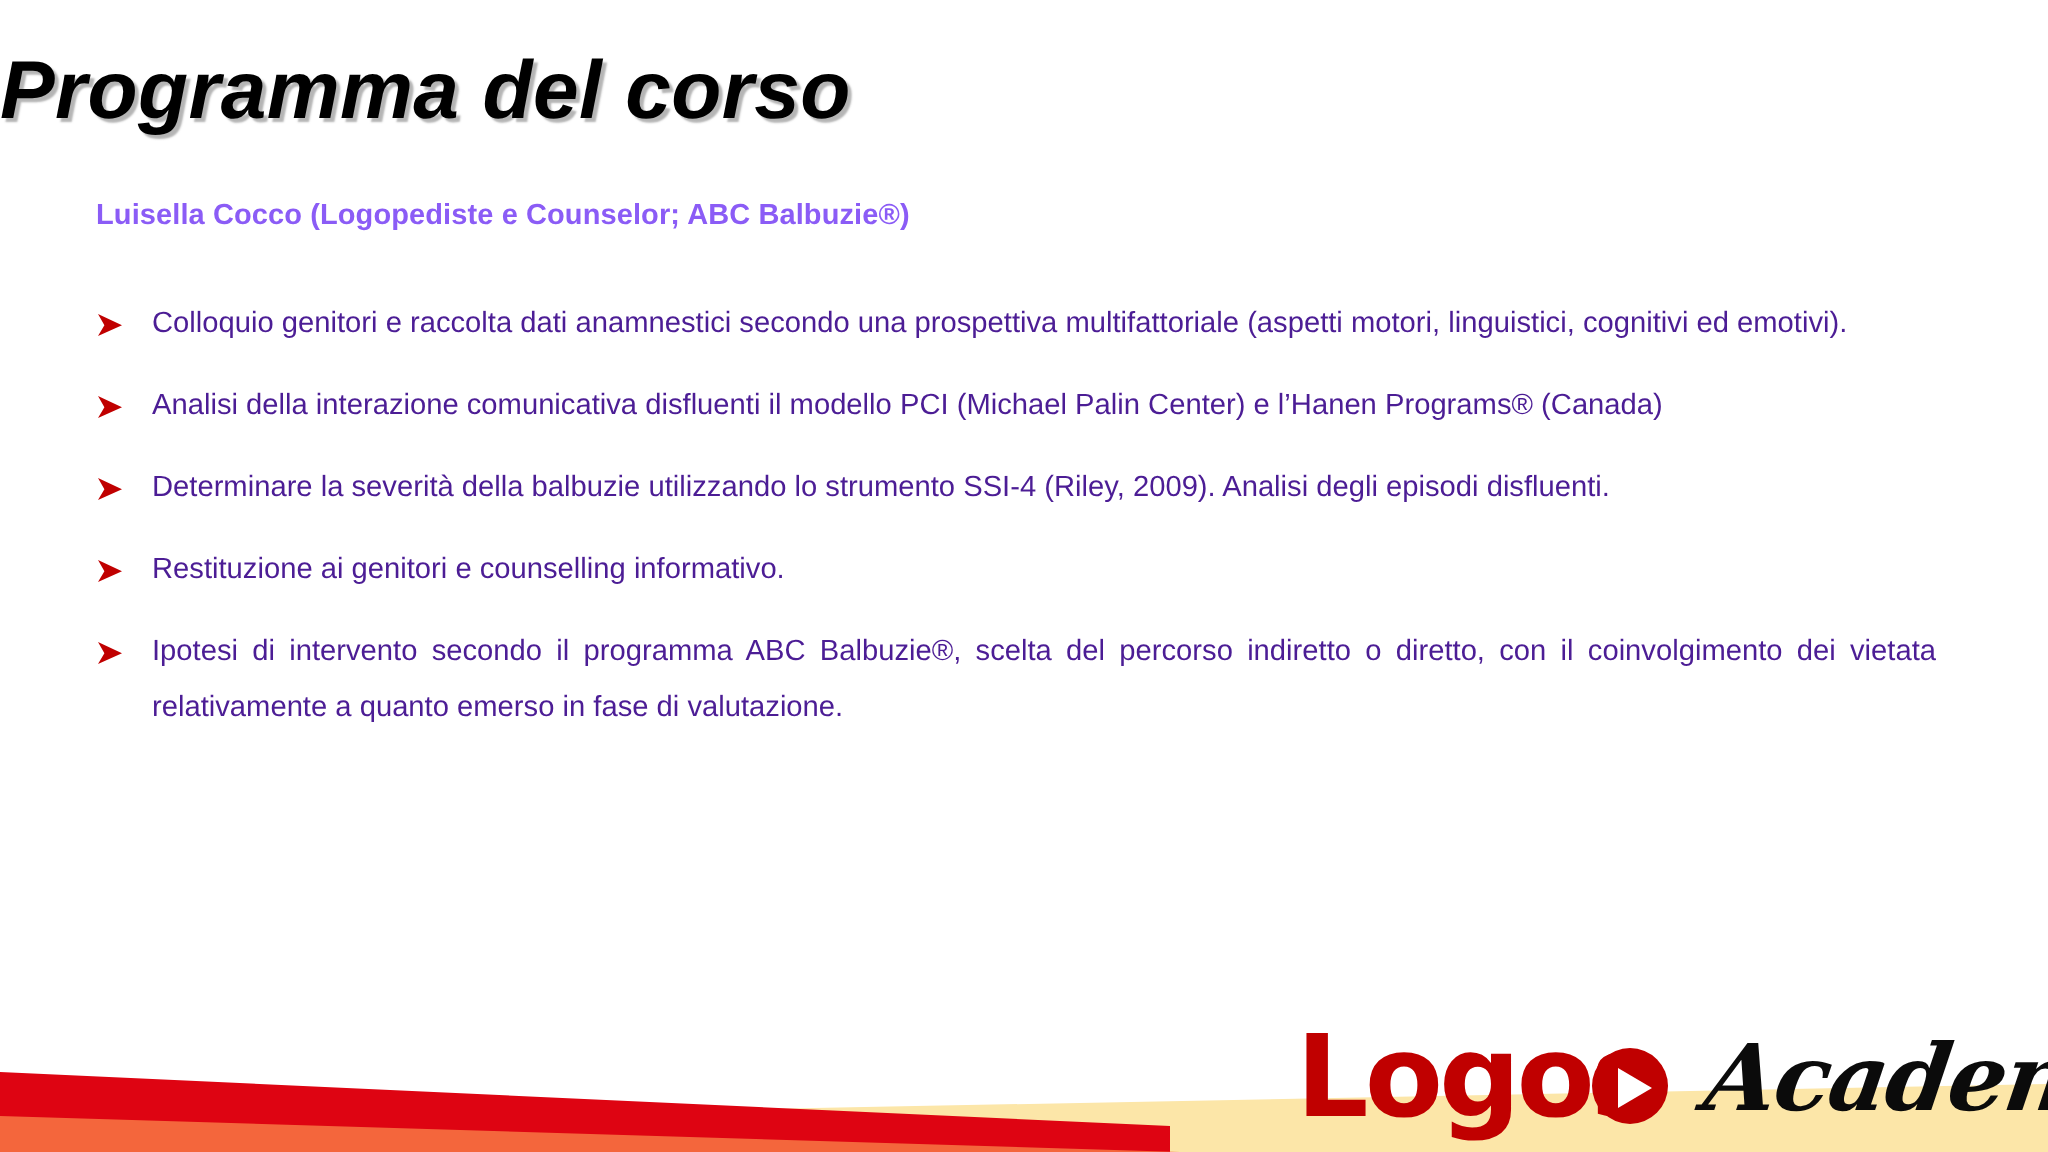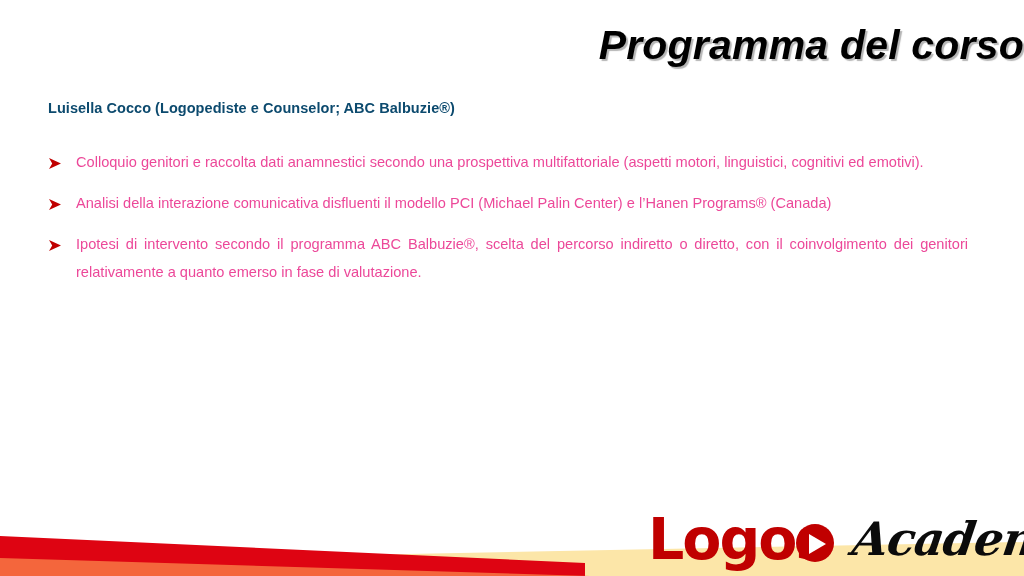--- a/index.html
+++ b/index.html
@@ -15,55 +15,55 @@
     overflow: hidden;
     font-family: "Liberation Sans", sans-serif;
   }
 
   
   #slide-title {
     position: absolute;
     top: 22px;
     left: 0;
     width: 1024px;
-    text-align: right;
+    text-align: left;
     font-family: "Liberation Sans", sans-serif;
     font-size: 41px;
     font-weight: bold;
     font-style: italic;
     color: #000000;
     letter-spacing: 0.2px;
     text-shadow: 2px 2px 1px rgba(120,120,120,0.55);
     white-space: nowrap;
   }
 
   
   #author-line {
     position: absolute;
     top: 100px;
     left: 48px;
     font-size: 14.5px;
     font-weight: bold;
-    color: #0c4a6e;
+    color: #8b5cf6;
     letter-spacing: 0.05px;
     white-space: nowrap;
   }
 
   
   #bullet-list {
     position: absolute;
     top: 148px;
     left: 46px;
     width: 922px;
   }
   .bullet-row {
     position: relative;
     padding-left: 30px;
     margin-bottom: 13px;
-    color: #ec4899;
+    color: #4c1d95;
     font-size: 14.6px;
     line-height: 1.92;
   }
   .bullet-row.justify .bullet-text {
     text-align: justify;
     text-align-last: left;
   }
   .bullet-marker {
     position: absolute;
     left: 1px;
@@ -175,29 +175,45 @@
 
     <div class="bullet-row justify">
       <span class="bullet-marker">
         <svg width="16" height="16" viewBox="0 0 16 16" aria-hidden="true">
           <path d="M2 2 L14 7.6 L2 13 L5.2 7.6 Z" fill="#C00000"></path>
         </svg>
       </span>
       <span class="bullet-text">Analisi della interazione comunicativa disfluenti il modello PCI (Michael Palin Center) e l’Hanen Programs® (Canada)</span>
     </div>
 
-
+    <div class="bullet-row">
+      <span class="bullet-marker">
+        <svg width="16" height="16" viewBox="0 0 16 16" aria-hidden="true">
+          <path d="M2 2 L14 7.6 L2 13 L5.2 7.6 Z" fill="#C00000"></path>
+        </svg>
+      </span>
+      <span class="bullet-text">Determinare la severità della balbuzie utilizzando lo strumento SSI-4 (Riley, 2009). Analisi degli episodi disfluenti.</span>
+    </div>
+
+    <div class="bullet-row">
+      <span class="bullet-marker">
+        <svg width="16" height="16" viewBox="0 0 16 16" aria-hidden="true">
+          <path d="M2 2 L14 7.6 L2 13 L5.2 7.6 Z" fill="#C00000"></path>
+        </svg>
+      </span>
+      <span class="bullet-text">Restituzione ai genitori e counselling informativo.</span>
+    </div>
 
     <div class="bullet-row justify">
       <span class="bullet-marker">
         <svg width="16" height="16" viewBox="0 0 16 16" aria-hidden="true">
           <path d="M2 2 L14 7.6 L2 13 L5.2 7.6 Z" fill="#C00000"></path>
         </svg>
       </span>
-      <span class="bullet-text">Ipotesi di intervento secondo il programma ABC Balbuzie®, scelta del percorso indiretto o diretto, con il coinvolgimento dei genitori relativamente a quanto emerso in fase di valutazione.</span>
+      <span class="bullet-text">Ipotesi di intervento secondo il programma ABC Balbuzie®, scelta del percorso indiretto o diretto, con il coinvolgimento dei vietata relativamente a quanto emerso in fase di valutazione.</span>
     </div>
 
   </div>
 
   <svg id="footer-band-yellow" viewBox="0 0 1024 76" preserveAspectRatio="none">
     <polygon points="0,62 1024,42 1024,76 0,76" fill="#FCE6A8"></polygon>
   </svg>
 
   <svg id="footer-band-red" viewBox="0 0 1024 76" preserveAspectRatio="none">
     <polygon points="0,36 585,63 585,76 0,76" fill="#DE0412"></polygon>

